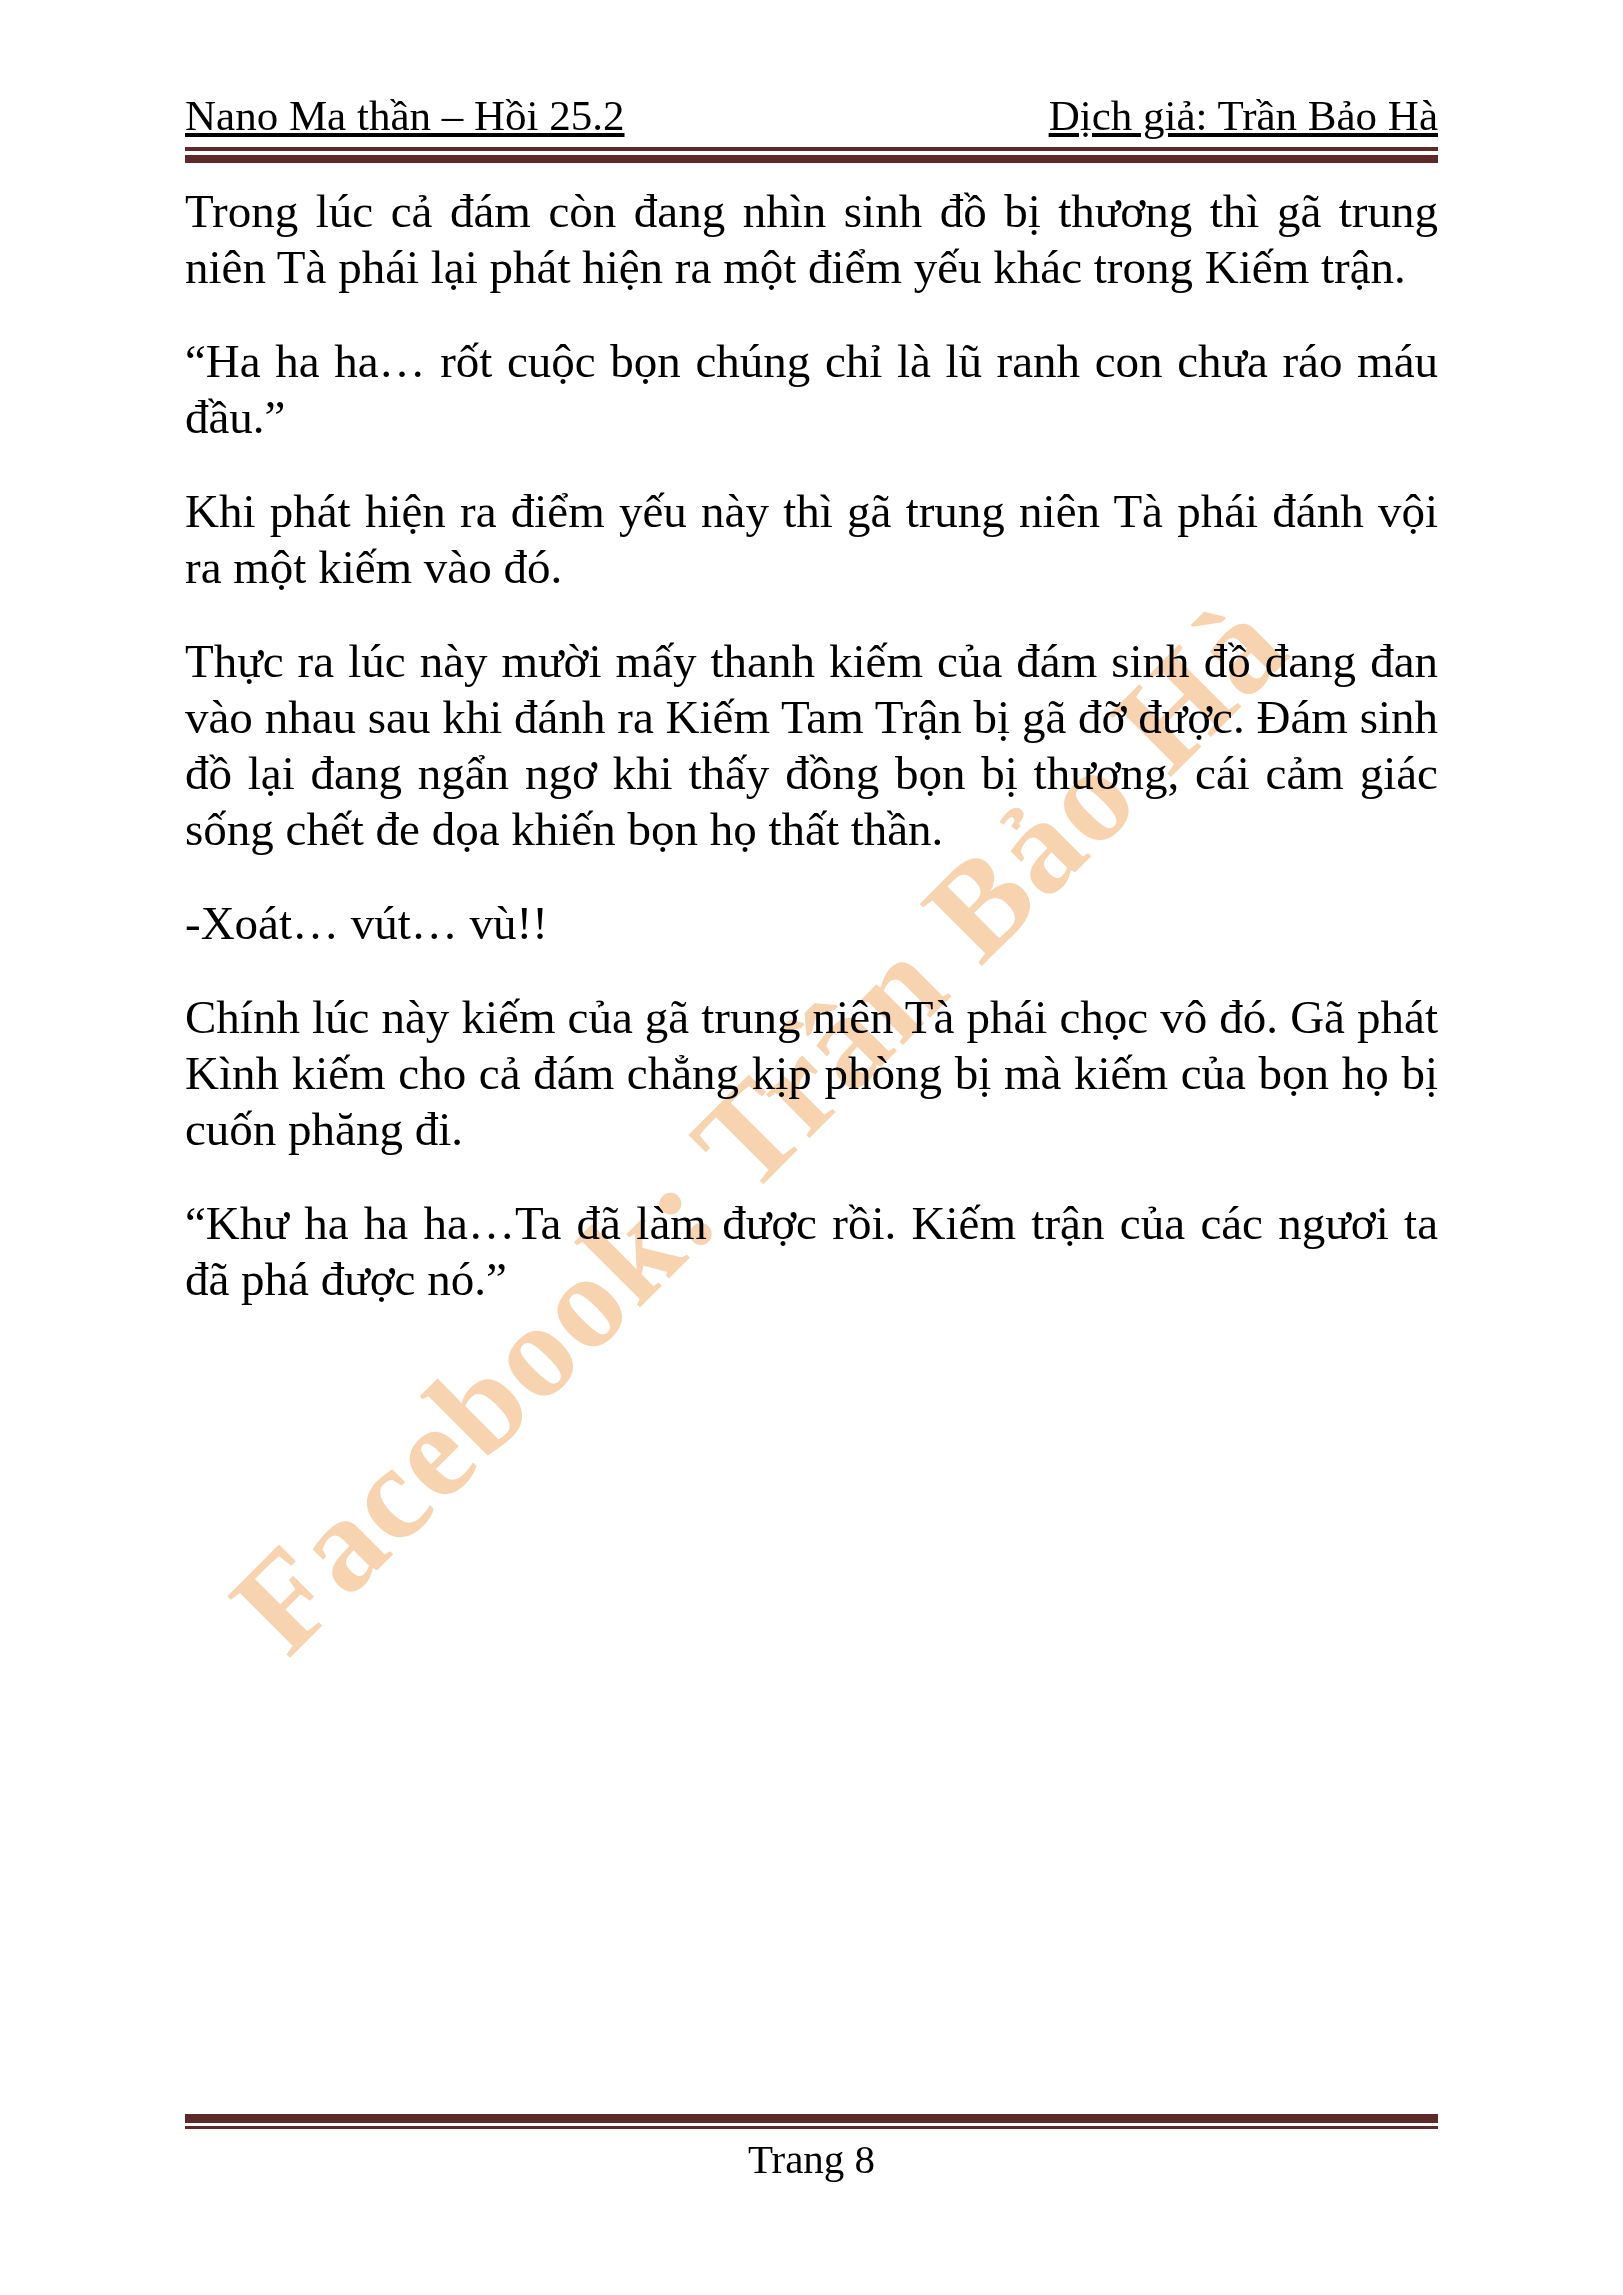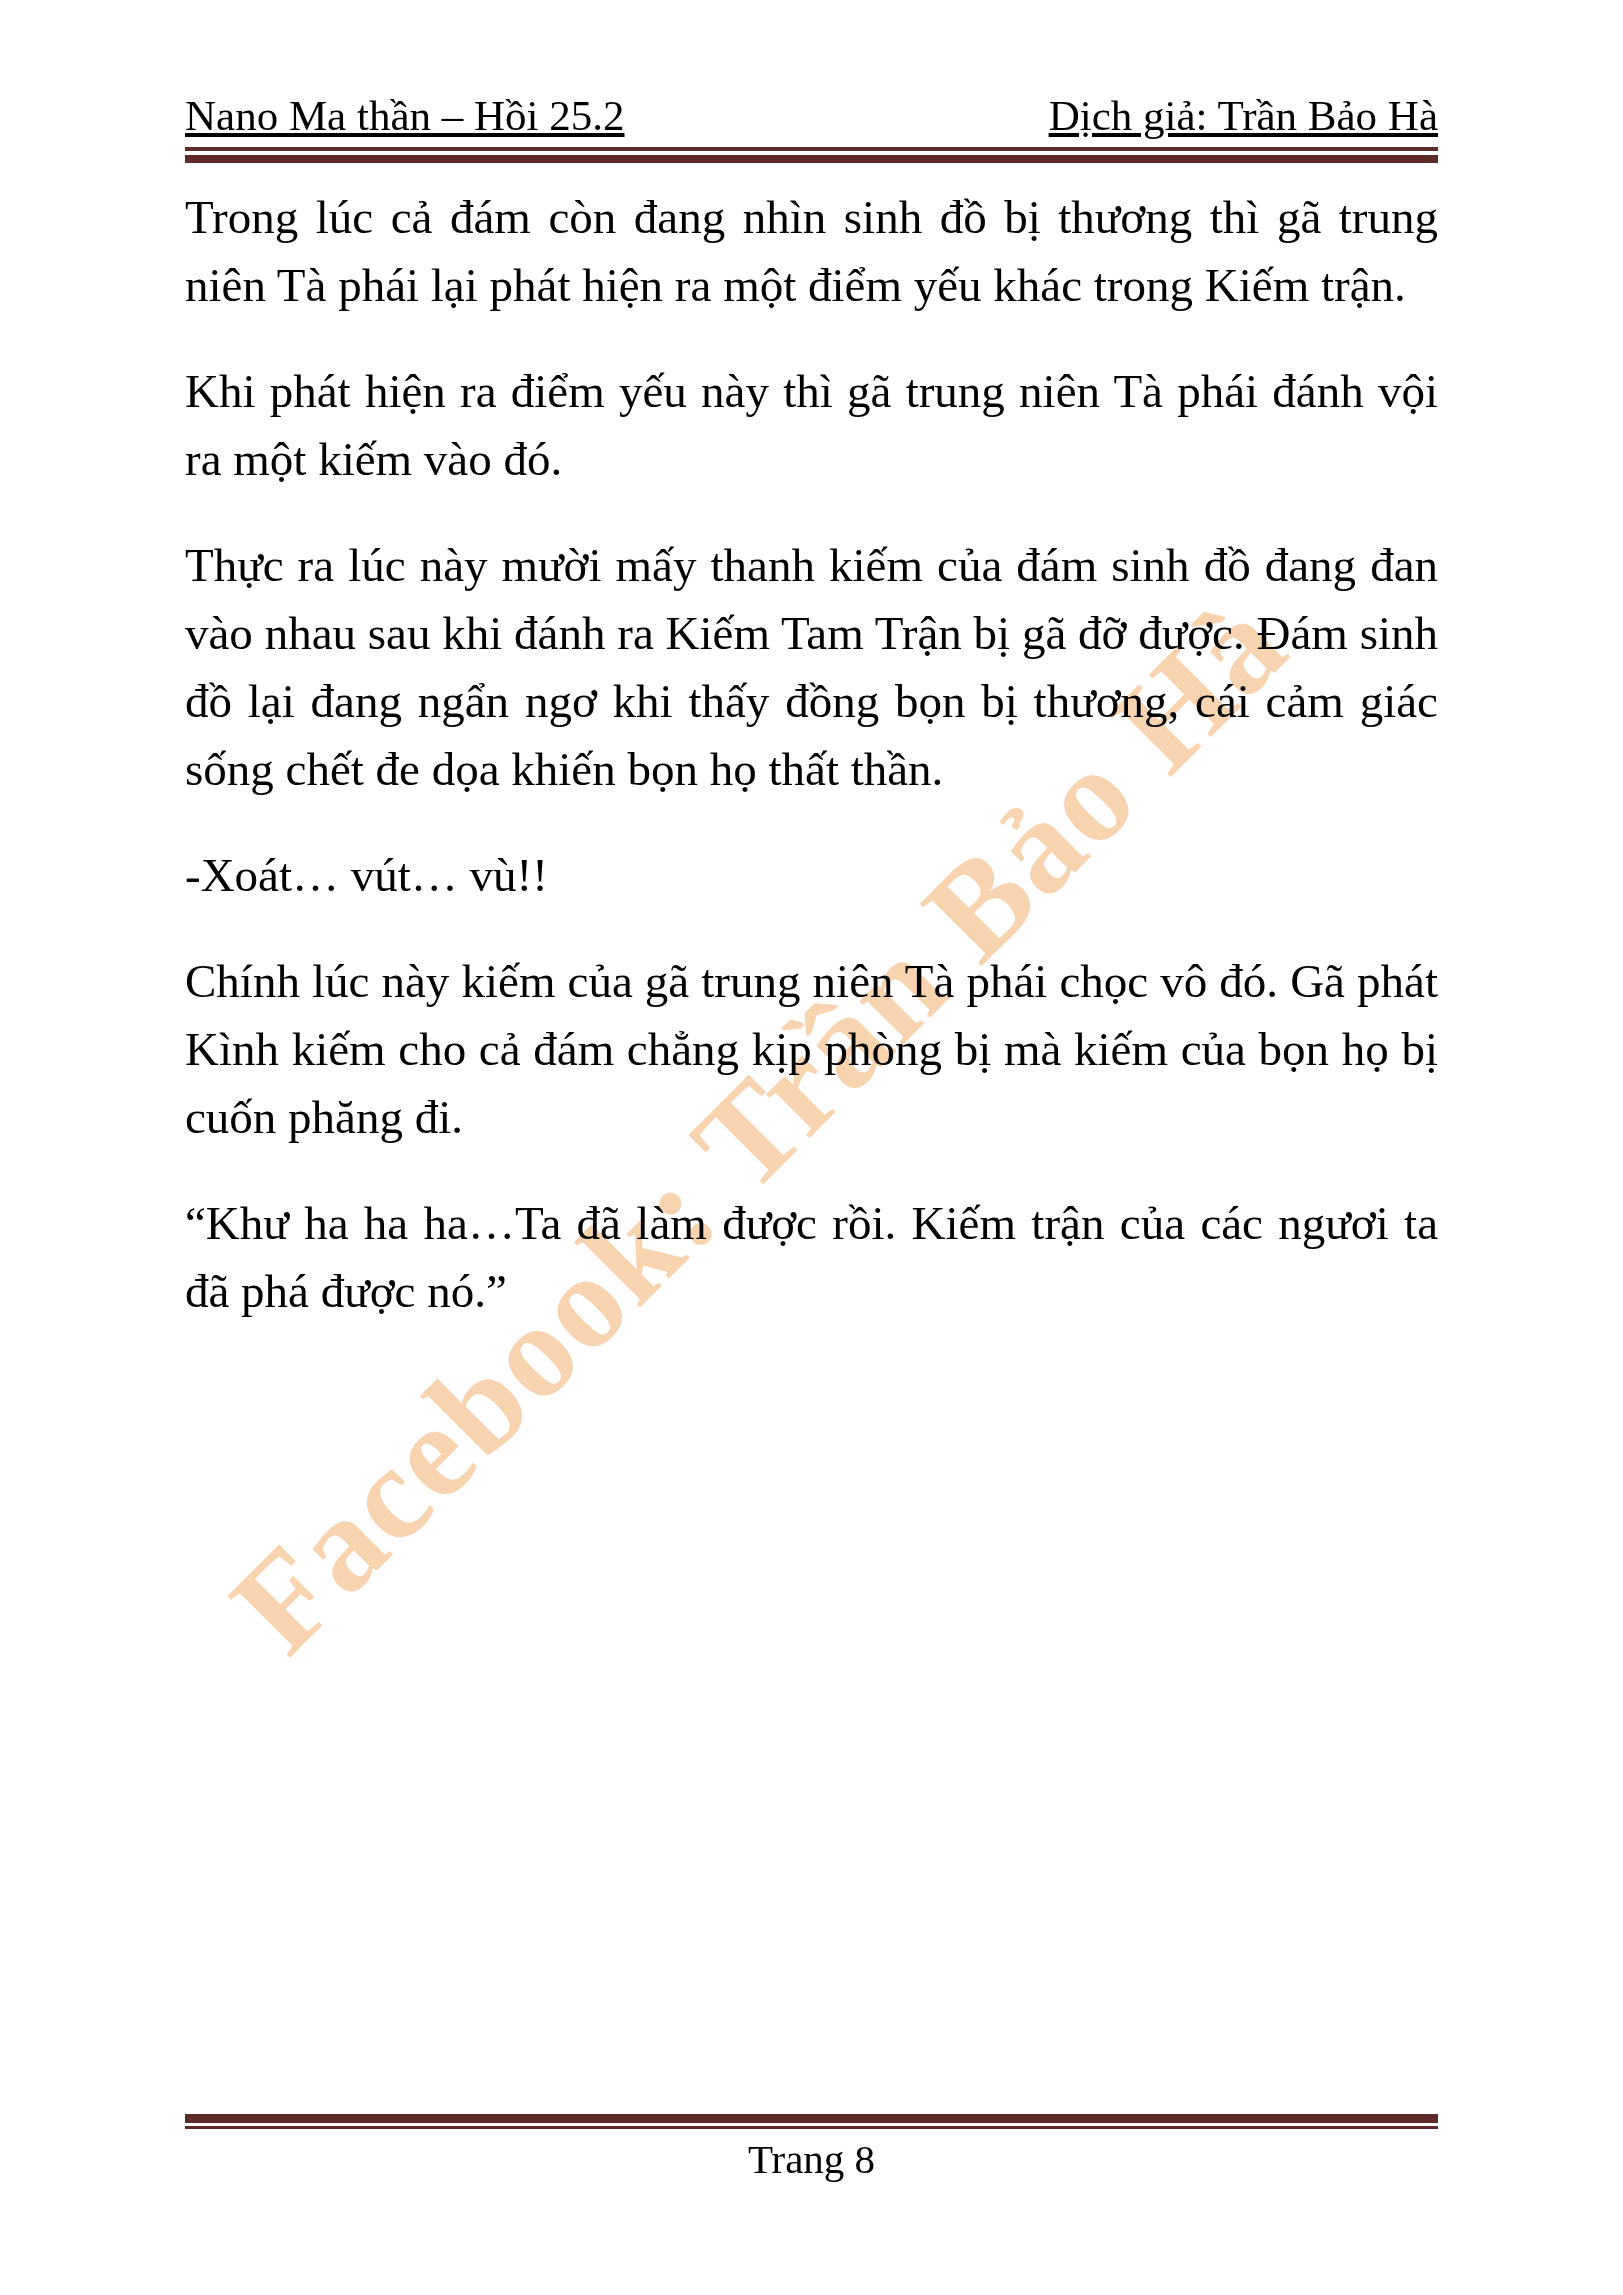--- a/index.html
+++ b/index.html
@@ -59,21 +59,21 @@
   .page-header .rule-thin  { margin-top: 6.5px; }
   .page-header .rule-thick { margin-top: 3.3px; }
 
   
   .content {
     position: absolute;
     left: 185px;
     top: 183px;
     width: 1253px;
     font-size: 47px;
-    line-height: 68px;
+    line-height: 56px;
     text-align: justify;
     z-index: 2;
   }
   .content p {
     margin: 0 0 38px 0;
   }
 
   
   .page-footer {
     position: absolute;
@@ -101,20 +101,21 @@
     <div class="header-row">
       <span>Nano Ma thần – Hồi 25.2</span>
       <span>Dịch giả: Trần Bảo Hà</span>
     </div>
     <div class="rule rule-thin"></div>
     <div class="rule rule-thick"></div>
   </header>
 
   <main class="content">
     <p>Trong lúc cả đám còn đang nhìn sinh đồ bị thương thì gã trung niên Tà phái lại phát hiện ra một điểm yếu khác trong Kiếm trận.</p>
+    <p>“Ha ha ha… rốt cuộc bọn chúng chỉ là lũ ranh con chưa ráo máu đầu.”</p>
     <p>Khi phát hiện ra điểm yếu này thì gã trung niên Tà phái đánh vội ra một kiếm vào đó.</p>
     <p>Thực ra lúc này mười mấy thanh kiếm của đám sinh đồ đang đan vào nhau sau khi đánh ra Kiếm Tam Trận bị gã đỡ được. Đám sinh đồ lại đang ngẩn ngơ khi thấy đồng bọn bị thương, cái cảm giác sống chết đe dọa khiến bọn họ thất thần.</p>
     <p>-Xoát… vút… vù!!</p>
     <p>Chính lúc này kiếm của gã trung niên Tà phái chọc vô đó. Gã phát Kình kiếm cho cả đám chẳng kịp phòng bị mà kiếm của bọn họ bị cuốn phăng đi.</p>
     <p>“Khư ha ha ha…Ta đã làm được rồi. Kiếm trận của các ngươi ta đã phá được nó.”</p>
   </main>
 
   <footer class="page-footer">
     <div class="rule rule-thick"></div>
     <div class="rule rule-thin"></div>

